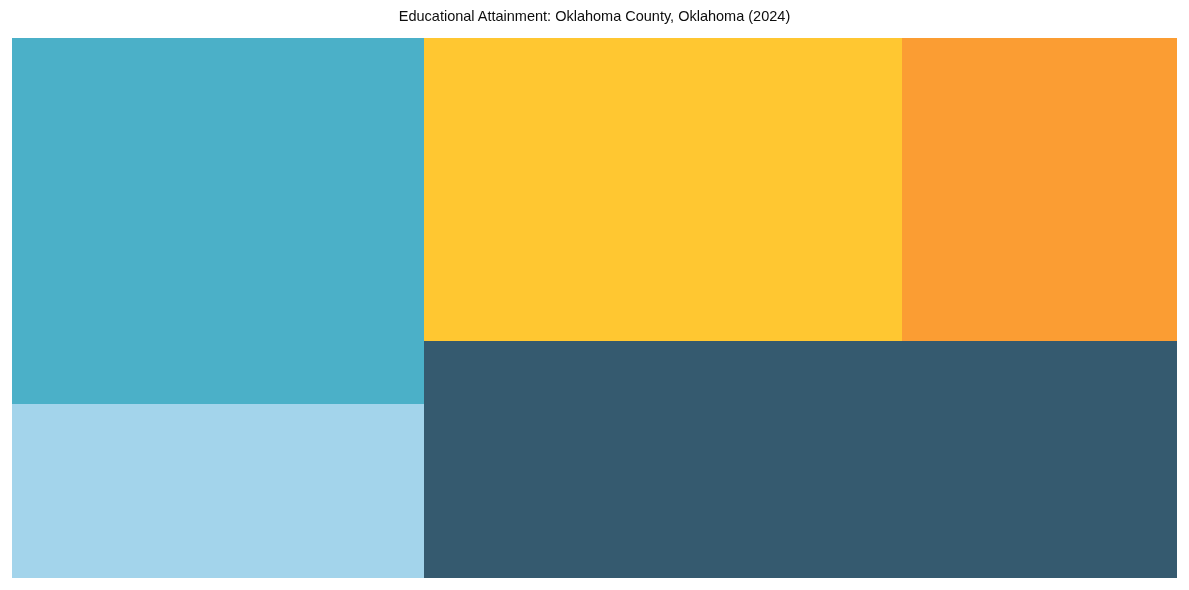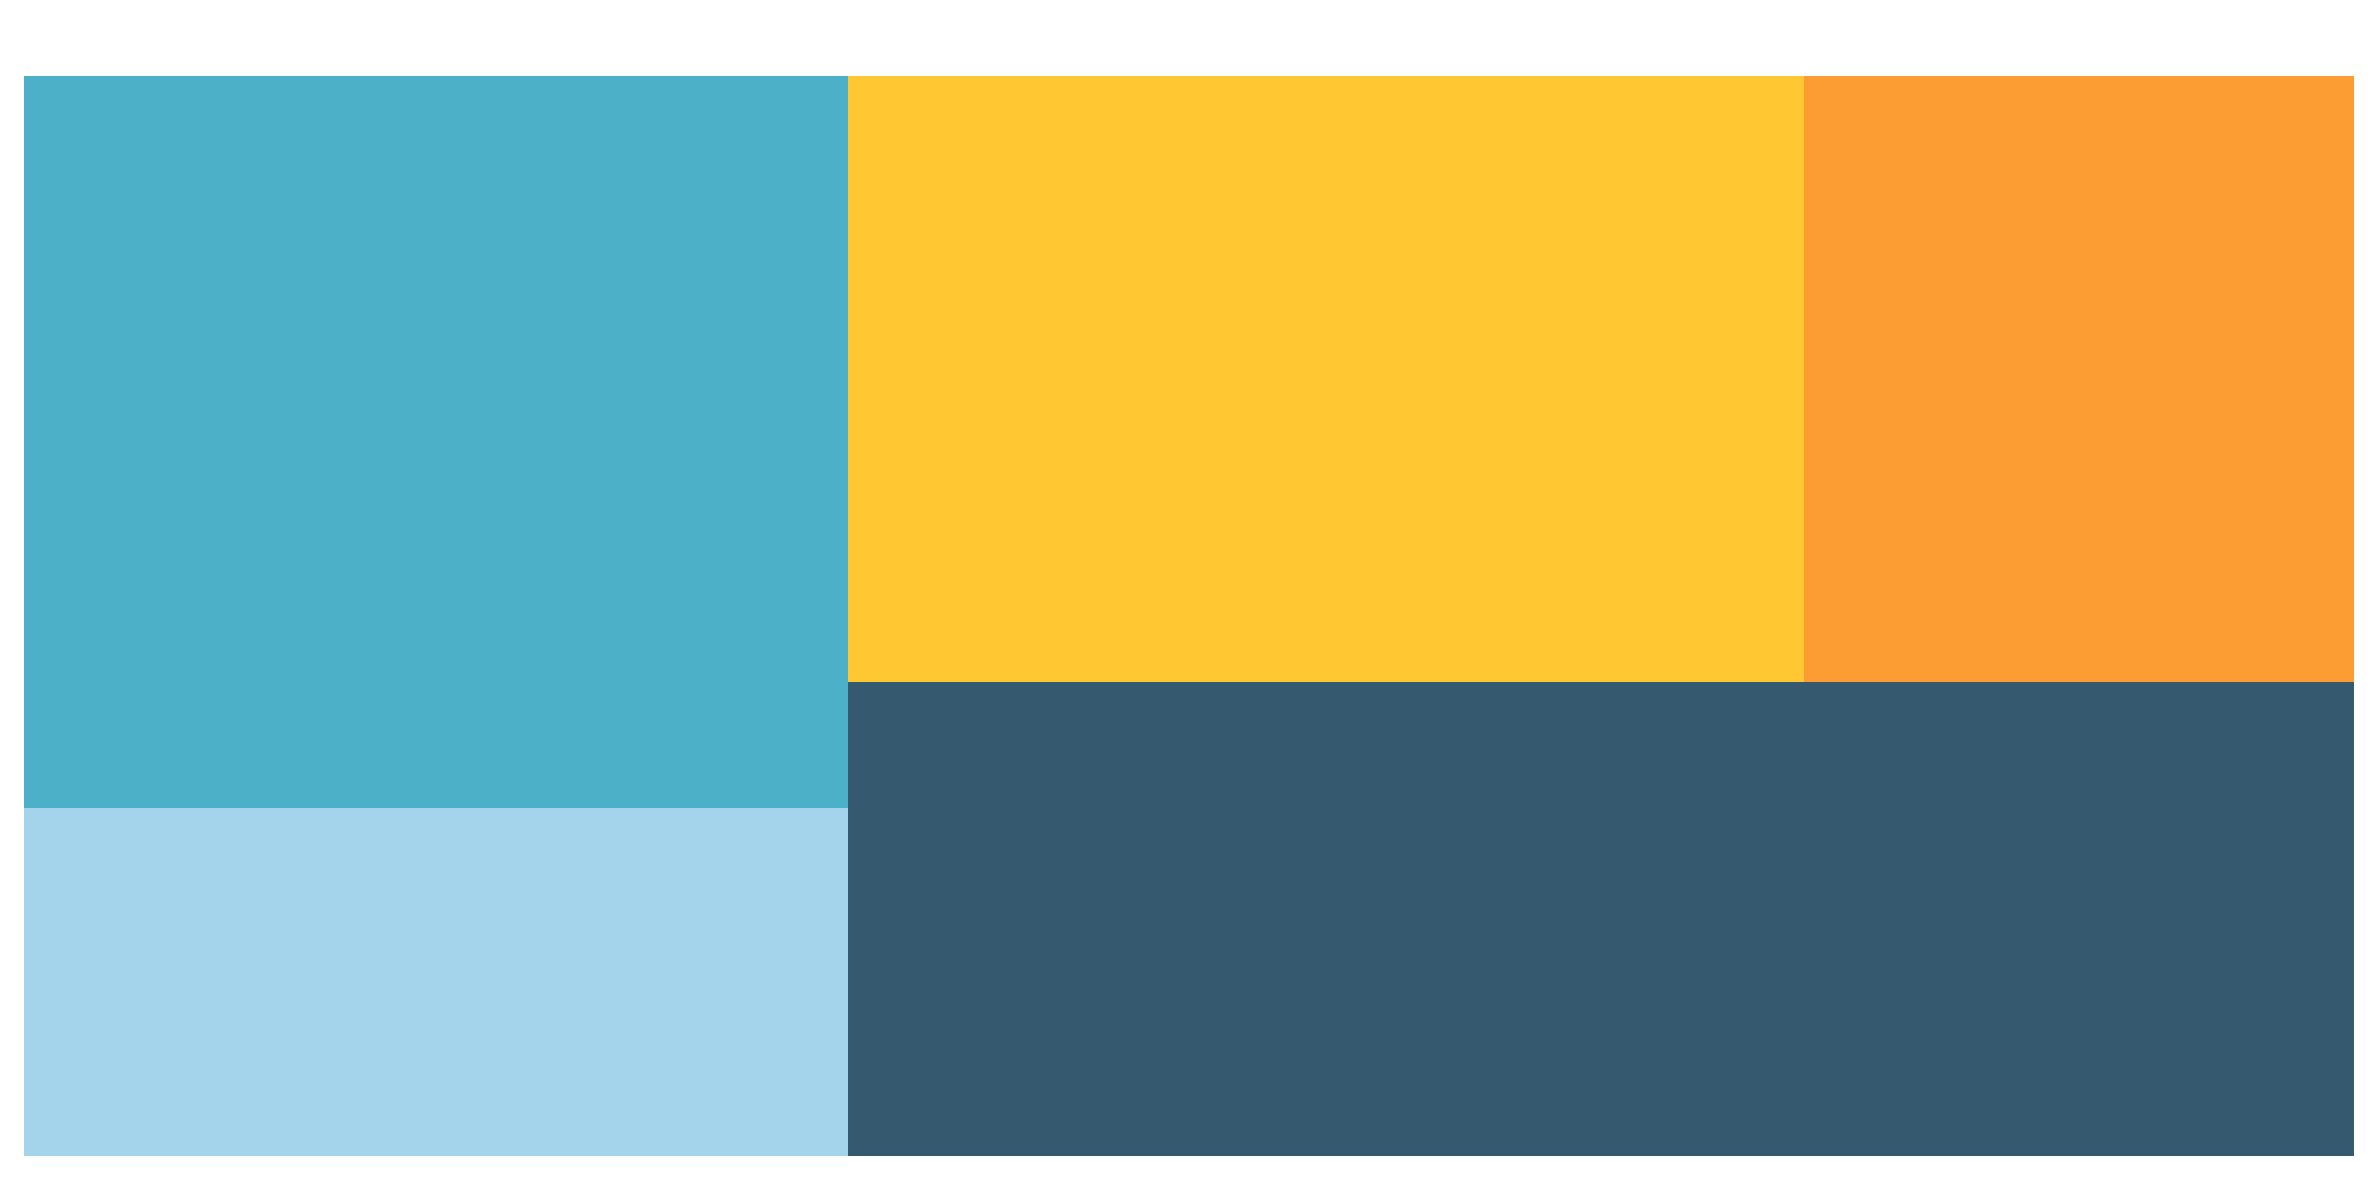--- a/index.html
+++ b/index.html
@@ -46,20 +46,21 @@
     position: absolute;
     box-sizing: border-box;
     overflow: hidden;
   }
 </style>
 </head>
 <body>
 
 <div id="figure" style="background-color: rgb(255, 255, 255);">
 
+  <div id="chart-title" style="color: rgb(13, 13, 13);">Educational Attainment: Oklahoma County, Oklahoma (2024)</div>
 
   <div id="treemap-plot" style="left: 12px; top: 38px; width: 1165px; height: 540px;">
 
     <div class="treemap-tile" style="left: 0px; top: 0px; width: 412px; height: 366px; background-color: rgb(75, 176, 200);">
       
     </div>
 
     <div class="treemap-tile" style="left: 412px; top: 0px; width: 478px; height: 303px; background-color: rgb(255, 199, 49);">
       
     </div>

